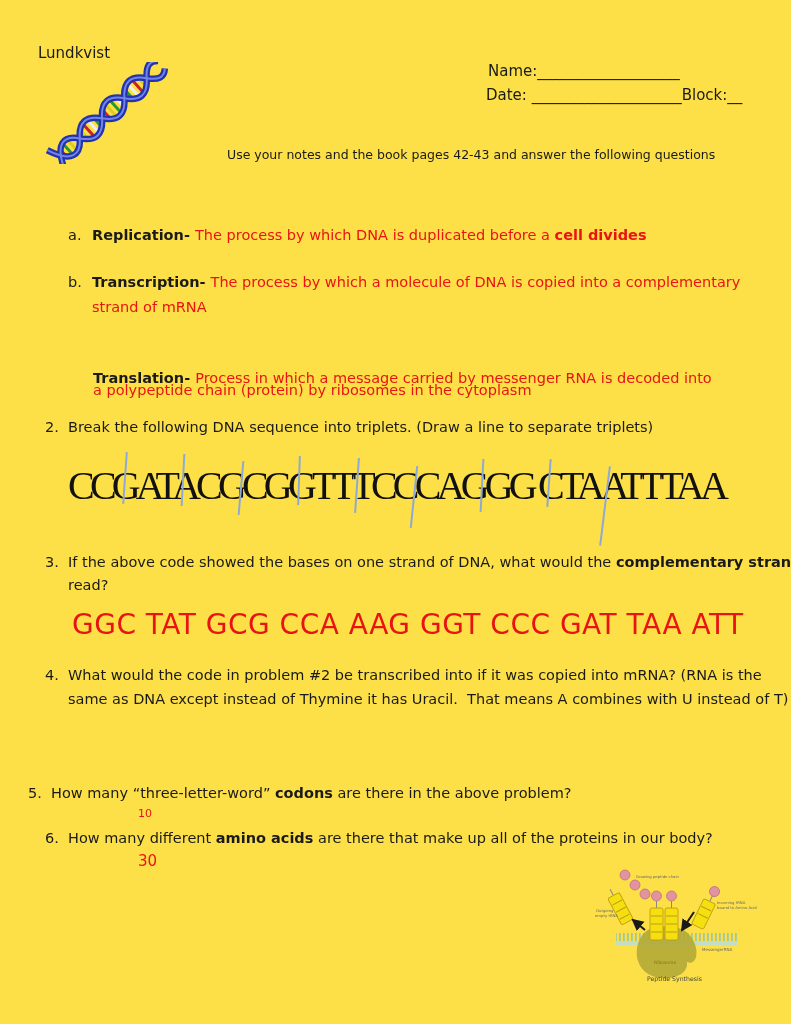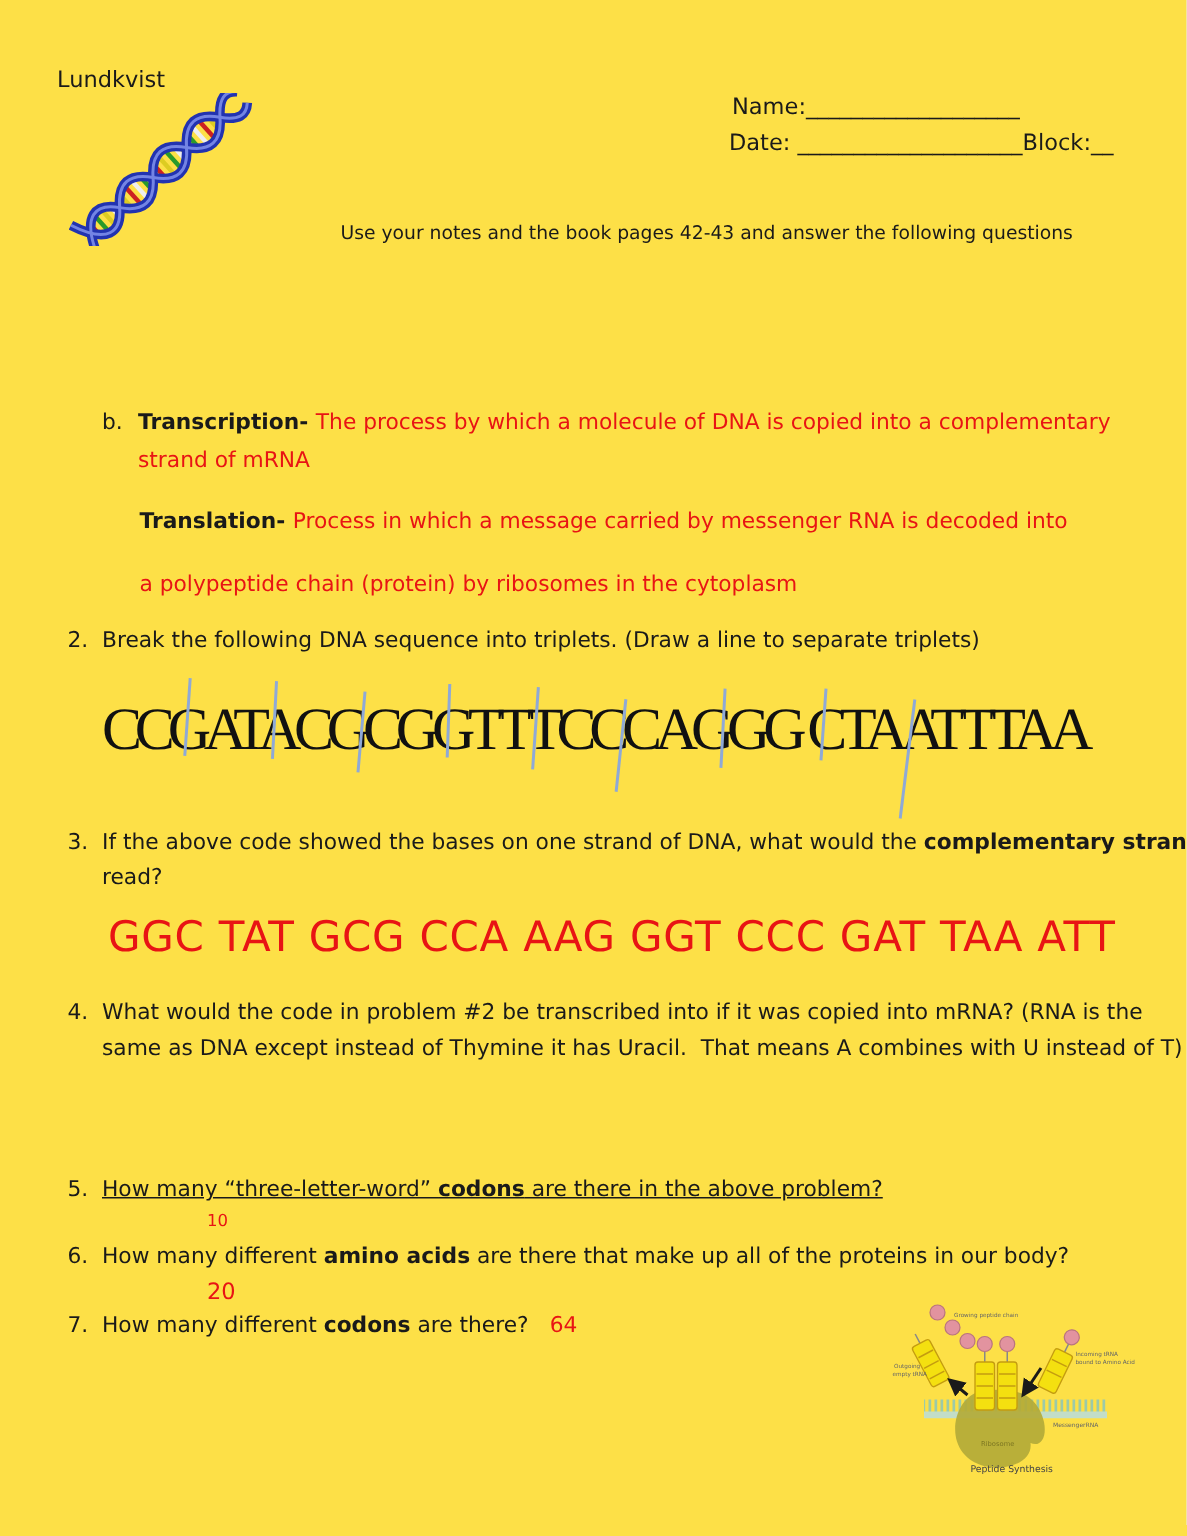--- a/index.html
+++ b/index.html
@@ -19,42 +19,42 @@
   .qnum{display:inline-block;width:22px;}
   .qnum-sm{display:inline-block;width:23px;}
   .red{color:#e81414;}
   .b{font-weight:bold;}
   .pre{white-space:pre;}
   .q1{left:45px;top:178px;}
   .q1a{left:68px;top:227px;}
   .sub-label{display:inline-block;width:24px;}
   .q1b1{left:68px;top:274px;}
   .q1b2{left:92px;top:299px;}
-  .q1c1{left:93px;top:340px;}
+  .q1c1{left:93px;top:370px;}
   .q1c2{left:93px;top:382px;}
   .q2{left:45px;top:419px;}
   .seq{left:68px;top:462px;font-family:Liberation Serif, serif;
        font-size:40px;letter-spacing:-4.8px;color:#111;}
   .dv{position:absolute;width:2px;background:#8fa9d6;}
   .dv1{left:124px;top:452px;height:52px;transform:rotate(4deg);}
   .dv2{left:182px;top:454px;height:52px;transform:rotate(3deg);}
   .dv3{left:240px;top:461px;height:54px;transform:rotate(5deg);}
   .dv4{left:298px;top:456px;height:49px;transform:rotate(2deg);}
   .dv5{left:356px;top:458px;height:55px;transform:rotate(4deg);}
   .dv6{left:413px;top:466px;height:62px;transform:rotate(6deg);}
   .dv7{left:481px;top:459px;height:53px;transform:rotate(3deg);}
   .dv8{left:548px;top:459px;height:48px;transform:rotate(4deg);}
   .dv9{left:604px;top:466px;height:80px;transform:rotate(7deg);}
   .q3l1{left:45px;top:554px;}
   .q3l2{left:68px;top:577px;}
   .ans3{left:72px;top:608px;font-size:28px;color:#e81414;letter-spacing:.5px;}
   .q4l1{left:45px;top:667px;}
   .q4l2{left:68px;top:691px;}
   .ans4{left:64px;top:726px;font-size:28px;color:#e81414;letter-spacing:.5px;}
-  .q5{left:45px;top:785px;text-decoration:underline;}
+  .q5{left:28px;top:785px;}
   .a5{left:138px;top:807px;font-size:11px;}
   .q6{left:45px;top:830px;}
   .a6{left:138px;top:852px;font-size:15px;}
   .q7{left:45px;top:876px;}
   .a7-gap{display:inline-block;width:14px;}
   .helix{left:46px;top:62px;}
   .diagram{left:590px;top:862px;}
   svg text{font-family:"DejaVu Sans",sans-serif;}
 </style>
 </head>
@@ -97,20 +97,23 @@
 
   <div class="abs date-row">
     <span class="pre">Date: </span><span class="uline">____________________</span><span>Block:</span><span class="uline">__</span>
   </div>
   <div class="abs name-row">
     <span>Name:</span><span class="uline">___________________</span>
   </div>
 
   <div class="abs subtitle">Use your notes and the book pages 42-43 and answer the following questions</div>
 
+  <div class="abs q q1a">
+    <span class="sub-label">a.</span><span class="b pre">Replication- </span><span class="red pre">The process by which DNA is duplicated before a </span><span class="red b">cell divides</span>
+  </div>
   <div class="abs q q1b1">
     <span class="sub-label">b.</span><span class="b pre">Transcription- </span><span class="red">The process by which a molecule of DNA is copied into a complementary</span>
   </div>
   <div class="abs q q1b2">
     <span class="red">strand of mRNA</span>
   </div>
   <div class="abs q q1c1">
     <span class="b pre">Translation- </span><span class="red">Process in which a message carried by messenger RNA is decoded into</span>
   </div>
   <div class="abs q q1c2">
@@ -143,25 +146,22 @@
   <div class="abs q q4l2 pre">same as DNA except instead of Thymine it has Uracil.  That means A combines with U instead of T)</div>
 
   <div class="abs q q5">
     <span class="qnum-sm">5.</span><span class="pre">How many “three-letter-word” </span><span class="b">codons</span><span class="pre"> are there in the above problem?</span>
   </div>
   <div class="abs a5 red">10</div>
 
   <div class="abs q q6">
     <span class="qnum-sm">6.</span><span class="pre">How many different </span><span class="b">amino acids</span><span class="pre"> are there that make up all of the proteins in our body?</span>
   </div>
-  <div class="abs a6 red">20</div>
-
-  <div class="abs q q7">
-    <span class="qnum-sm">7.</span><span class="pre">How many different </span><span class="b">codons</span><span class="pre"> are there?</span><span class="a7-gap"></span><span class="red">64</span>
-  </div>
+  <div class="abs a6 red">30</div>
+
 
   <svg class="abs diagram" width="202" height="128" viewBox="0 0 202 128">
     <defs>
       <pattern id="teeth" x="0" y="0" width="4" height="9" patternUnits="userSpaceOnUse">
         <rect x="1" y="0" width="1.8" height="9" fill="#9ccaa8"></rect>
       </pattern>
       <marker id="ah" markerWidth="7" markerHeight="7" refX="5" refY="3" orient="auto">
         <path d="M0,0 L6,3 L0,6 Z" fill="#1a1a1a"></path>
       </marker>
     </defs>

